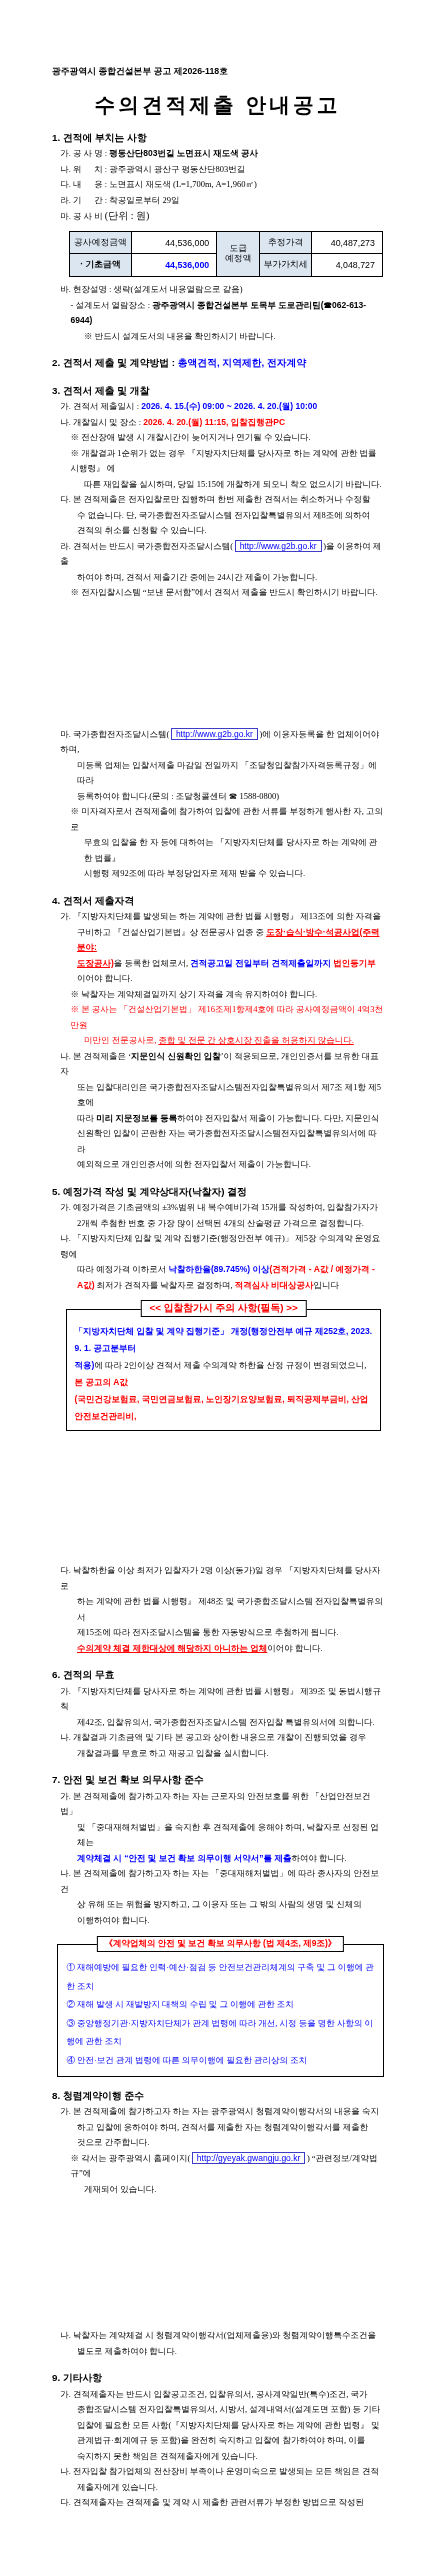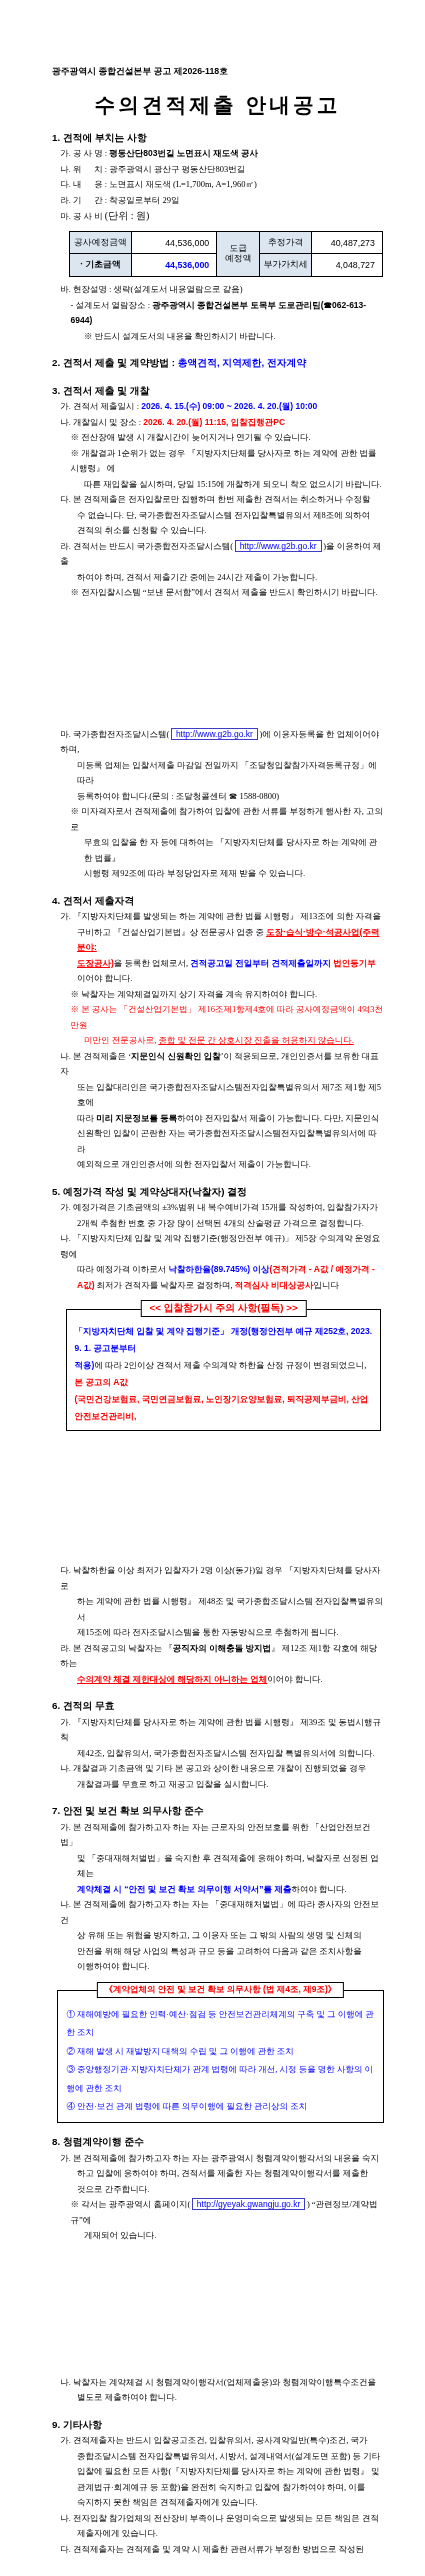--- a/index.html
+++ b/index.html
@@ -150,34 +150,32 @@
         <div class="cbox">
           <div class="cbox-title">&lt;&lt; 입찰참가시 주의 사항(필독) &gt;&gt;</div>
           <div class="line"><span class="b w">「지방자치단체 입찰 및 계약 집행기준」 개정(행정안전부 예규 제252호, 2023. 9. 1. 공고분부터</span></div>
           <div class="line"><span class="b w">적용)</span><span class="">에 따라 2인이상 견적서 제출 수의계약 하한율 산정 규정이 변경되었으니, </span><span class="r w">본 공고의 A값</span></div>
           <div class="line"><span class="r w">(국민건강보험료, 국민연금보험료, 노인장기요양보험료, 퇴직공제부금비, 산업안전보건관리비,</span></div>
         </div>
         <div class="gap" style="height: 129px;"></div>
         <div class="line i1"><span class="">다. 낙찰하한율 이상 최저가 입찰자가 2명 이상(동가)일 경우 『지방자치단체를 당사자로</span></div>
         <div class="line i2"><span class="">하는 계약에 관한 법률 시행령』 제48조 및 국가종합조달시스템 전자입찰특별유의서</span></div>
         <div class="line i2"><span class="">제15조에 따라 전자조달시스템을 통한 자동방식으로 추첨하게 됩니다.</span></div>
-        <div class="line i1"><span class="">라. 본 견적공고의 낙찰자는 『</span><span class="w">공직자의 이해충돌 방지법</span><span class="">』 제12조 제1항 각호에 해당하는</span></div>
         <div class="line i2"><span class="r w u">수의계약 체결 제한대상에 해당하지 아니하는 업체</span><span class="">이어야 합니다.</span></div>
         <div class="h-line"><span class="">6. 견적의 무효</span></div>
         <div class="line i1"><span class="">가. 『지방자치단체를 당사자로 하는 계약에 관한 법률 시행령』 제39조 및 동법시행규칙</span></div>
         <div class="line i2"><span class="">제42조, 입찰유의서, 국가종합전자조달시스템 전자입찰 특별유의서에 의합니다.</span></div>
         <div class="line i1"><span class="">나. 개찰결과 기초금액 및 기타 본 공고와 상이한 내용으로 개찰이 진행되었을 경우</span></div>
         <div class="line i2"><span class="">개찰결과를 무효로 하고 재공고 입찰을 실시합니다.</span></div>
         <div class="h-line"><span class="">7. 안전 및 보건 확보 의무사항 준수</span></div>
         <div class="line i1"><span class="">가. 본 견적제출에 참가하고자 하는 자는 근로자의 안전보호를 위한 「산업안전보건법」</span></div>
         <div class="line i2"><span class="">및 「중대재해처벌법」을 숙지한 후 견적제출에 응해야 하며, 낙찰자로 선정된 업체는</span></div>
         <div class="line i2"><span class="b w">계약체결 시 “안전 및 보건 확보 의무이행 서약서”를 제출</span><span class="">하여야 합니다.</span></div>
         <div class="line i1"><span class="">나. 본 견적제출에 참가하고자 하는 자는 「중대재해처벌법」에 따라 종사자의 안전보건</span></div>
         <div class="line i2"><span class="">상 유해 또는 위험을 방지하고, 그 이용자 또는 그 밖의 사람의 생명 및 신체의</span></div>
-        <div class="line i2"><span class="">안전을 위해 해당 사업의 특성과 규모 등을 고려하여 다음과 같은 조치사항을</span></div>
         <div class="line i2"><span class="">이행하여야 합니다.</span></div>
         <div class="sbox">
           <div class="sbox-title">《계약업체의 안전 및 보건 확보 의무사항 (법 제4조, 제9조)》</div>
           <div class="line">① 재해예방에 필요한 인력·예산·점검 등 안전보건관리체계의 구축 및 그 이행에 관한 조치</div>
           <div class="line">② 재해 발생 시 재발방지 대책의 수립 및 그 이행에 관한 조치</div>
           <div class="line">③ 중앙행정기관·지방자치단체가 관계 법령에 따라 개선, 시정 등을 명한 사항의 이행에 관한 조치</div>
           <div class="line">④ 안전·보건 관계 법령에 따른 의무이행에 필요한 관리상의 조치</div>
         </div>
         <div class="h-line"><span class="">8. 청렴계약이행 준수</span></div>
         <div class="line i1"><span class="">가. 본 견적제출에 참가하고자 하는 자는 광주광역시 청렴계약이행각서의 내용을 숙지</span></div>

